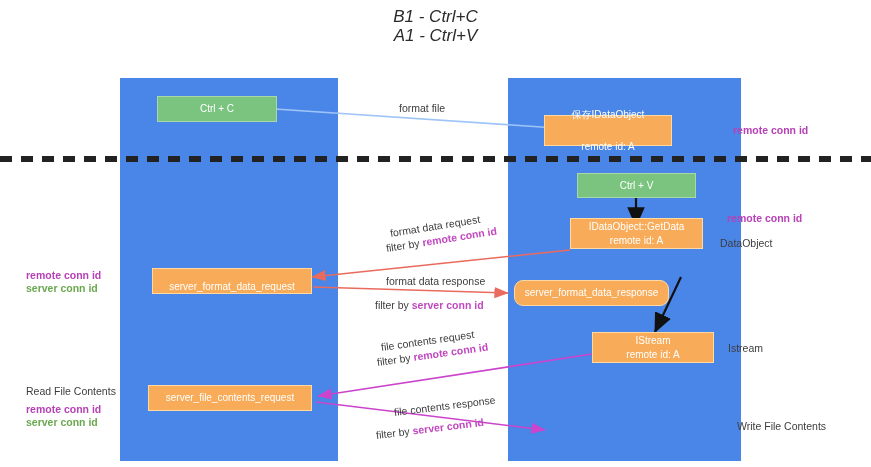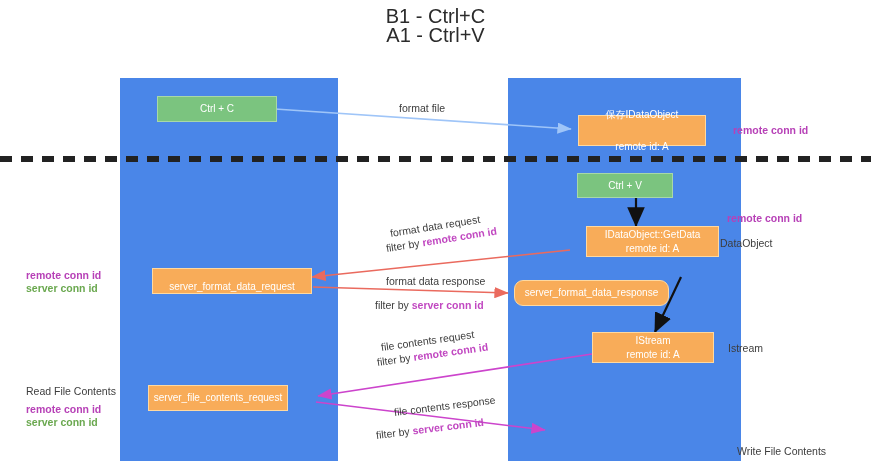--- a/index.html
+++ b/index.html
@@ -34,24 +34,25 @@
     font-size: 11px;
     line-height: 13px;
     white-space: pre;
   }
   .title {
     position: absolute;
     left: 0;
     top: 7px;
     width: 871px;
     text-align: center;
-    font-size: 20px;
+    font-size: 17px;
     line-height: 19px;
     color: #2b2b2b;
     white-space: pre;
+    font-style: italic;
   }
   .node {
     position: absolute;
     box-sizing: border-box;
     display: flex;
     flex-direction: column;
     align-items: center;
     justify-content: center;
     color: #ffffff;
     font-size: 10px;
@@ -133,48 +134,48 @@
 
     <line x1="316" y1="402" x2="545" y2="430" stroke="#cc44cc" stroke-width="1.6" marker-end="url(#ah-mag)"></line>
 
     <line x1="0" y1="159" x2="871" y2="159" stroke="#222222" stroke-width="6" stroke-dasharray="12 9"></line>
   </svg>
 
   <div class="node green" style="left:157px; top:96px; width:120px; height:26px;">
     <span>Ctrl + C</span>
   </div>
 
-  <div class="node orange" style="left:578px; top:115px; width:128px; height:31px;gap:19px;">
+  <div class="node orange" style="left:544px; top:115px; width:128px; height:31px;gap:19px;">
     <span>保存IDataObject</span>
     <span>remote id: A</span>
   </div>
 
-  <div class="node green" style="left:577px; top:173px; width:96px; height:25px;">
+  <div class="node green" style="left:577px; top:173px; width:119px; height:25px;">
     <span>Ctrl + V</span>
   </div>
 
-  <div class="node orange" style="left:570px; top:226px; width:133px; height:31px;margin-left:16px;">
+  <div class="node orange" style="left:570px; top:218px; width:133px; height:31px;">
     <span>IDataObject::GetData</span>
     <span>remote id: A</span>
   </div>
 
   <div class="node orange" style="left:152px; top:268px; width:160px; height:26px;justify-content:flex-end;">
     <span>server_format_data_request</span>
   </div>
 
   <div class="node orange" style="left:514px; top:280px; width:155px; height:26px;border-radius:9px;">
     <span>server_format_data_response</span>
   </div>
 
   <div class="node orange" style="left:592px; top:332px; width:122px; height:31px;">
     <span>IStream</span>
     <span>remote id: A</span>
   </div>
 
-  <div class="node orange" style="left:148px; top:385px; width:140px; height:26px;">
+  <div class="node orange" style="left:148px; top:385px; width:164px; height:26px;">
     <span>server_file_contents_request</span>
   </div>
 
 
   <div class="edge-label" style="left:399px; top:101px;">
     <span>format file</span>
   </div>
 
   <div class="edge-label rot-n9" style="left:390px; top:226px;">
     <span>format data request</span>
@@ -209,21 +210,21 @@
   </div>
   <div class="side-label purple" style="left:727px; top:211px;">
     <span>remote conn id</span>
   </div>
   <div class="side-label" style="left:720px; top:236px;">
     <span>DataObject</span>
   </div>
   <div class="side-label" style="left:728px; top:341px;">
     <span>Istream</span>
   </div>
-  <div class="side-label" style="left:737px; top:444px;text-align:right;">
+  <div class="side-label" style="left:737px; top:419px;text-align:right;">
     <span>Write File Contents</span>
   </div>
 
   <div class="side-label purple" style="left:26px; top:268px;">
     <span>remote conn id</span>
   </div>
   <div class="side-label green" style="left:26px; top:281px;">
     <span>server conn id</span>
   </div>
 

